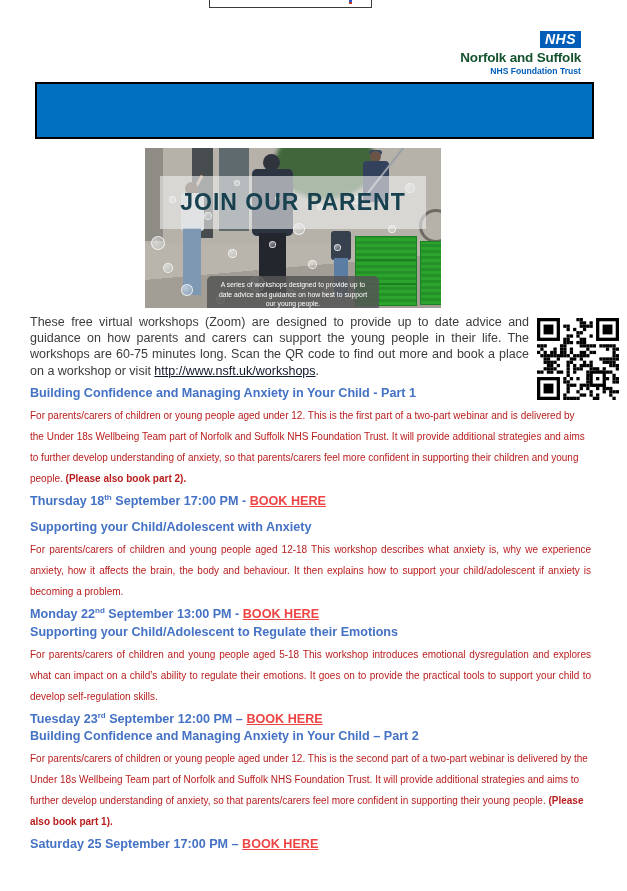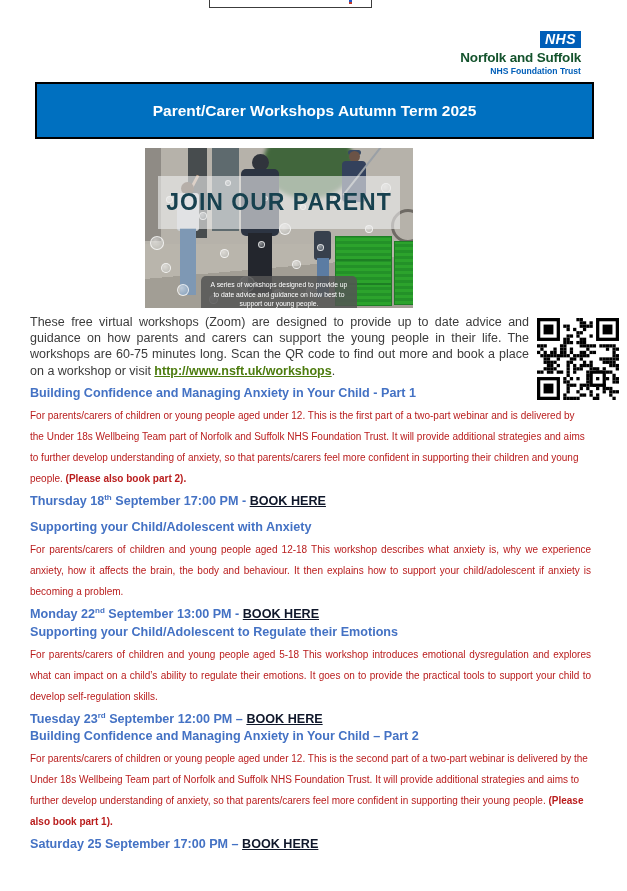--- a/index.html
+++ b/index.html
@@ -19,21 +19,21 @@
     font-size:14px; line-height:17px; padding:0 5px; letter-spacing:0.5px; }
   .nhs-org { font-weight:bold; font-size:13.5px; color:#14532d; margin-top:2px; letter-spacing:-0.2px; }
   .nhs-sub { font-weight:bold; font-size:8.6px; color:#005EB8; margin-top:1px; }
 
   
   .banner { position:absolute; left:35px; top:82px; width:559px; height:57px; background:#0070C0;
     border:2px solid #000; color:#fff; text-align:center; font-weight:bold; font-size:15.5px;
     display:flex; flex-direction:column; justify-content:space-evenly; }
 
   
-  .hero { position:absolute; left:145px; top:148px; width:268px; height:160px; overflow:hidden;
+  .hero { position:absolute; left:145px; top:148px; width:296px; height:160px; overflow:hidden;
     background:linear-gradient(#b6b2aa 0 60%, #aaa69d 60% 100%); }
   .hero * { position:absolute; }
   .pavement { left:0; top:60%; width:100%; height:40%;
     background:linear-gradient(175deg,#b9b5ac 0 40%, #a29e95 40% 100%); }
   .doorway1 { left:16%; top:0; width:7%; height:56%; background:#474c4e; }
   .doorway2 { left:25%; top:0; width:10%; height:52%; background:#5e6a6e; }
   .doorway3 { left:0; top:0; width:6%; height:58%; background:#8f8b85; }
   .foliage { left:44%; top:-14%; width:34%; height:46%; background:#41663c; border-radius:50%;
     filter:blur(2px); }
   .bike-wheel { right:-12px; top:38%; width:34px; height:34px; border:3px solid #6e6a64;
@@ -62,51 +62,50 @@
   .overlay-band { left:5%; top:17.5%; width:90%; height:33%; background:rgba(238,238,238,0.62);
     display:flex; flex-direction:column; align-items:center; justify-content:center; }
   .overlay-band .l1 { position:static; color:#17414f; font-weight:bold; font-size:23px; letter-spacing:1px; }
   .overlay-band .l2 { position:static; color:#17414f; font-weight:bold; font-size:18px; letter-spacing:1.5px; }
   .hero-caption { left:21%; top:80%; width:58%; background:rgba(85,85,85,0.85); border-radius:5px;
     padding:4px 7px; color:#fff; font-size:6.8px; line-height:9.5px; text-align:center; }
 
   
   .intro { position:absolute; left:30px; top:314px; width:499px; font-size:12.5px; line-height:16.2px;
     color:#3b3b3b; text-align:justify; }
-  .intro a { color:#4d7c0f; text-decoration:underline;font-weight:bold; }
+  .intro a { color:#0f172a; text-decoration:underline; }
   .qr { position:absolute; left:537px; top:318px; width:82px; height:82px; }
 
   
   .ws { position:absolute; left:30px; width:561px; }
   .ws-title { color:#4472C4; font-weight:bold; font-size:12.6px; margin-bottom:5px; }
   .ws-body { color:#b91c1c; font-size:10px; line-height:21px; }
   .ws-body.justify { text-align:justify; }
   .ws-date { color:#4472C4; font-weight:bold; font-size:12.6px; margin-top:4px; }
   .ws-date sup { font-size:8px; }
-  .book-link { color:#0f172a; font-weight:bold; text-decoration:underline; }
+  .book-link { color:#ef4444; font-weight:bold; text-decoration:underline; }
   .ws1 { top:386px; } .ws2 { top:520px; } .ws3 { top:625px; } .ws4 { top:729px; }
 </style>
 </head>
 <body>
 
 <div class="page">
 
   <div class="top-fragment">
     <span class="glyph-blue"></span>
     <span class="glyph-red"></span>
   </div>
 
   <div class="nhs-block">
     <span class="nhs-box">NHS</span>
     <div class="nhs-org">Norfolk and Suffolk</div>
     <div class="nhs-sub">NHS Foundation Trust</div>
   </div>
 
   <div class="banner">
-    <div>Parent/Carer Workshops Autumn Term 2025</div>
   </div>
 
   <div class="hero">
     <div class="pavement"></div>
     <div class="doorway3"></div>
     <div class="doorway1"></div>
     <div class="doorway2"></div>
     <div class="foliage"></div>
     <div class="bike-wheel"></div>
     <div class="man-cap"></div>

